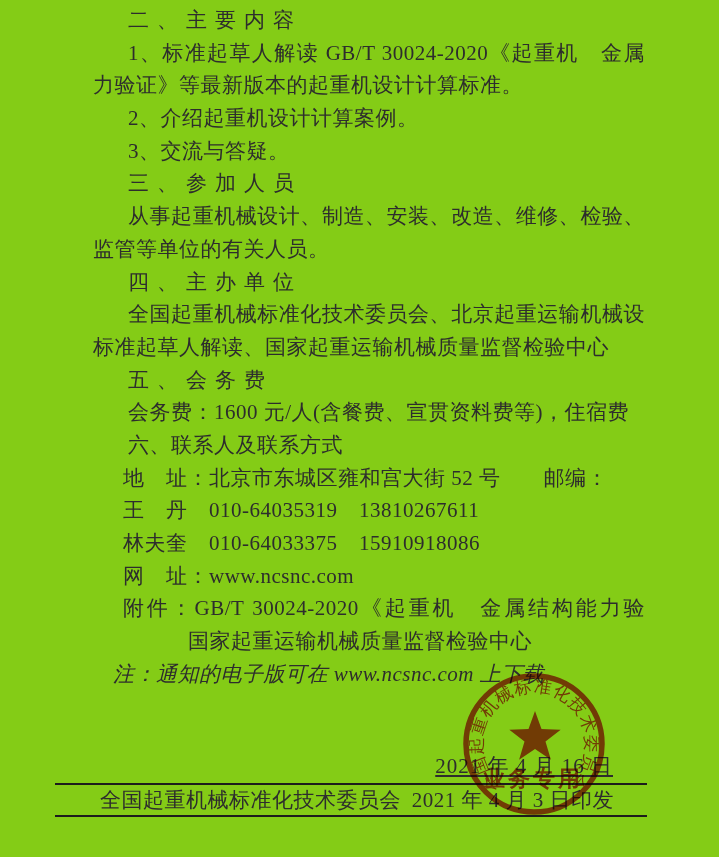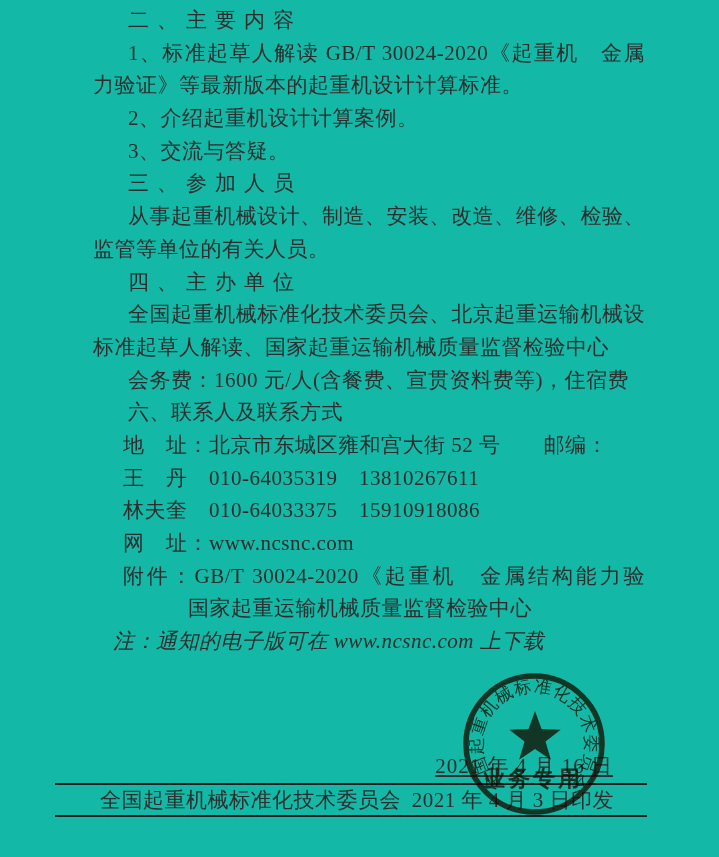--- a/index.html
+++ b/index.html
@@ -5,21 +5,21 @@
   html,body{margin:0;padding:0;}
   body{
     width:719px;height:857px;
     background:#ffffff;
     position:relative;
     overflow:hidden;
     font-family:"Liberation Serif","DejaVu Serif",serif;
   }
   .page{
     position:absolute;inset:0;
-    background:#14b8a6;
+    background:#84cc16;
     color:#2d2d2d;
   }
   
   .lines{
     position:absolute;
     left:93px; top:4px;
     width:552px;
   }
   .line{
     font-size:21px;
@@ -86,20 +86,21 @@
       <div class="line p fill">1、标准起草人解读 GB/T 30024-2020《起重机　金属结构能</div>
       <div class="line c">力验证》等最新版本的起重机设计计算标准。</div>
       <div class="line p">2、介绍起重机设计计算案例。</div>
       <div class="line p">3、交流与答疑。</div>
       <div class="line p spread">三、参加人员</div>
       <div class="line p fill">从事起重机械设计、制造、安装、改造、维修、检验、使用、</div>
       <div class="line c">监管等单位的有关人员。</div>
       <div class="line p spread">四、主办单位</div>
       <div class="line p fill">全国起重机械标准化技术委员会、北京起重运输机械设计研</div>
       <div class="line c">标准起草人解读、国家起重运输机械质量监督检验中心</div>
+      <div class="line p spread">五、会务费</div>
       <div class="line p">会务费：1600 元/人(含餐费、宣贯资料费等)，住宿费自理。</div>
       <div class="line p">六、联系人及联系方式</div>
       <div class="line k">地　址：北京市东城区雍和宫大街 52 号　　邮编：100007</div>
       <div class="line k">王　丹　010-64035319　13810267611</div>
       <div class="line k">林夫奎　010-64033375　15910918086</div>
       <div class="line k">网　址：www.ncsnc.com</div>
       <div class="line k fill">附件：GB/T 30024-2020《起重机　金属结构能力验证》等起</div>
       <div class="line a2">国家起重运输机械质量监督检验中心</div>
       <div class="line note">注：通知的电子版可在 www.ncsnc.com 上下载</div>
     </div>

